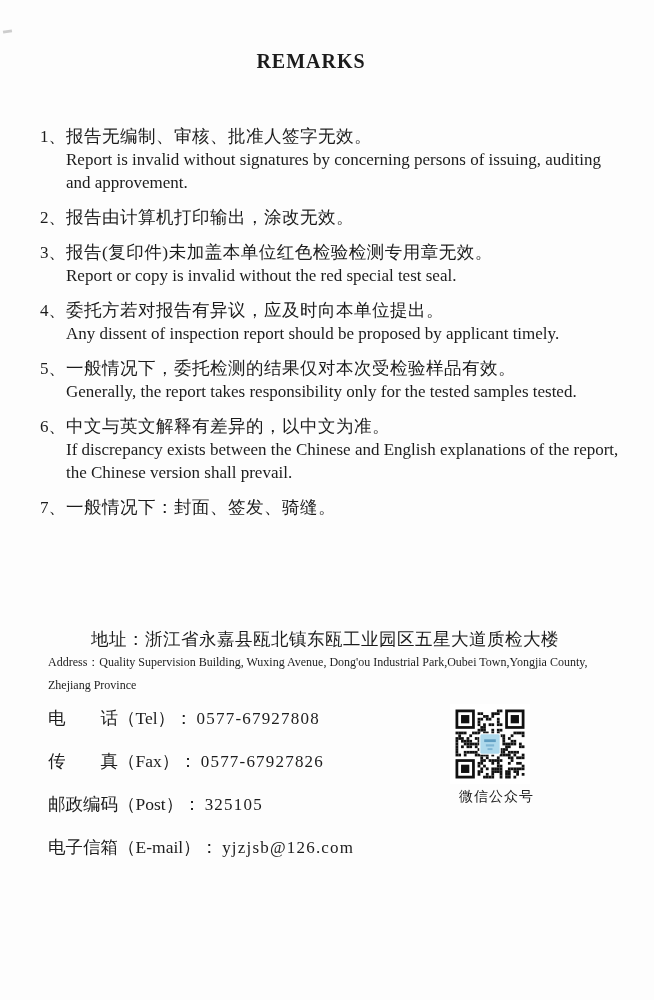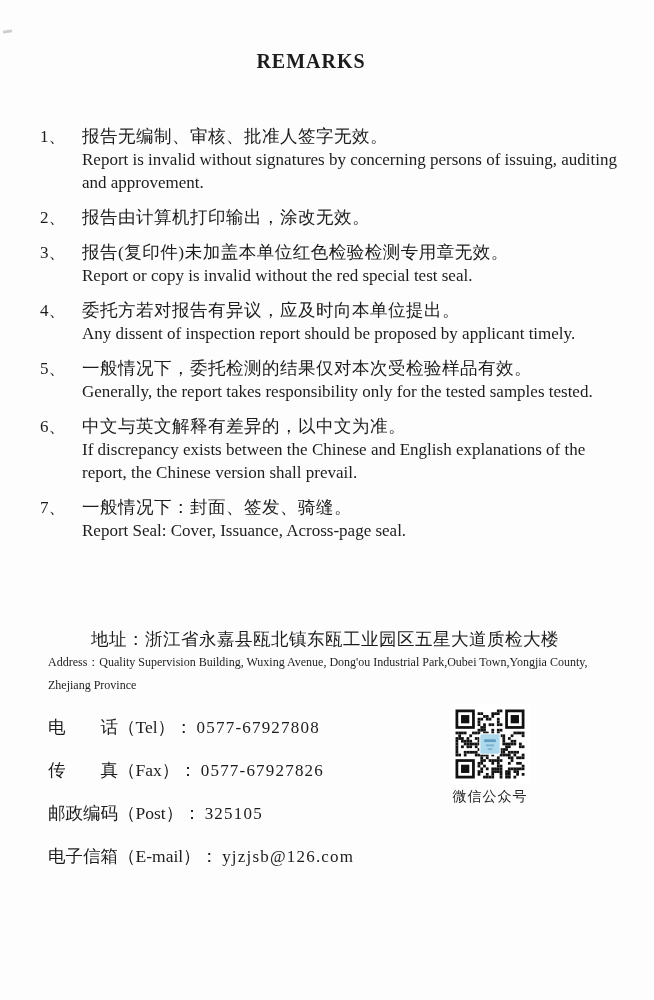--- a/index.html
+++ b/index.html
@@ -28,52 +28,52 @@
   }
   .item{
     display:flex;
     margin-bottom:12px;
     line-height:23px;
   }
   .item .num{
     flex:0 0 26px;
     font-size:17px;
   }
-  .item .txt{flex:1;margin-left:16px;}
+  .item .txt{flex:1;}
   .item .cn{
     font-size:17.5px;
     letter-spacing:.5px;
   }
   .item .en{
     font-size:17px;
   }
   .footer{
     position:absolute;
     left:48px;top:628px;
     width:572px;
     line-height:23px;
   }
   .addr-cn{font-size:17.5px;letter-spacing:.5px;margin-left:43px;}
   .addr-en{font-size:12px;}
-  .contacts{margin-top:19px;}
+  .contacts{margin-top:10px;}
   .contact{
     margin-bottom:20px;
     font-size:17.5px;
     white-space:nowrap;
   }
   .contact .value{
     font-size:17px;
     letter-spacing:1.2px;
     padding-left:4px;
   }
   .qr-box{
     position:absolute;
     left:446px;top:704px;
     width:88px;
-    text-align:center;
+    text-align:right;
   }
   .qr-box svg{display:block;margin:0 auto;}
   .qr-caption{
     margin-top:4px;
     font-family:"Liberation Sans","DejaVu Sans",sans-serif;
     font-size:14px;
     letter-spacing:1px;
     color:#222;
   }
 </style>
@@ -123,21 +123,20 @@
     <span class="num">6、</span>
     <div class="txt">
       <div class="cn">中文与英文解释有差异的，以中文为准。</div>
       <div class="en">If discrepancy exists between the Chinese and English explanations of the report, the Chinese version shall prevail.</div>
     </div>
   </div>
   <div class="item">
     <span class="num">7、</span>
     <div class="txt">
       <div class="cn">一般情况下：封面、签发、骑缝。</div>
-      <div class="en">Report Seal: Cover, Issuance, Across-page seal.</div>
     </div>
   </div>
 </div>
 
 <div class="footer">
   <div class="addr-cn">地址：浙江省永嘉县瓯北镇东瓯工业园区五星大道质检大楼</div>
   <div class="addr-en">Address：Quality Supervision Building, Wuxing Avenue, Dong'ou Industrial Park,Oubei Town,Yongjia County, Zhejiang Province</div>
   <div class="contacts">
     <div class="contact">
       <span class="label">电　　话（Tel）：</span><span class="value">0577-67927808</span>

